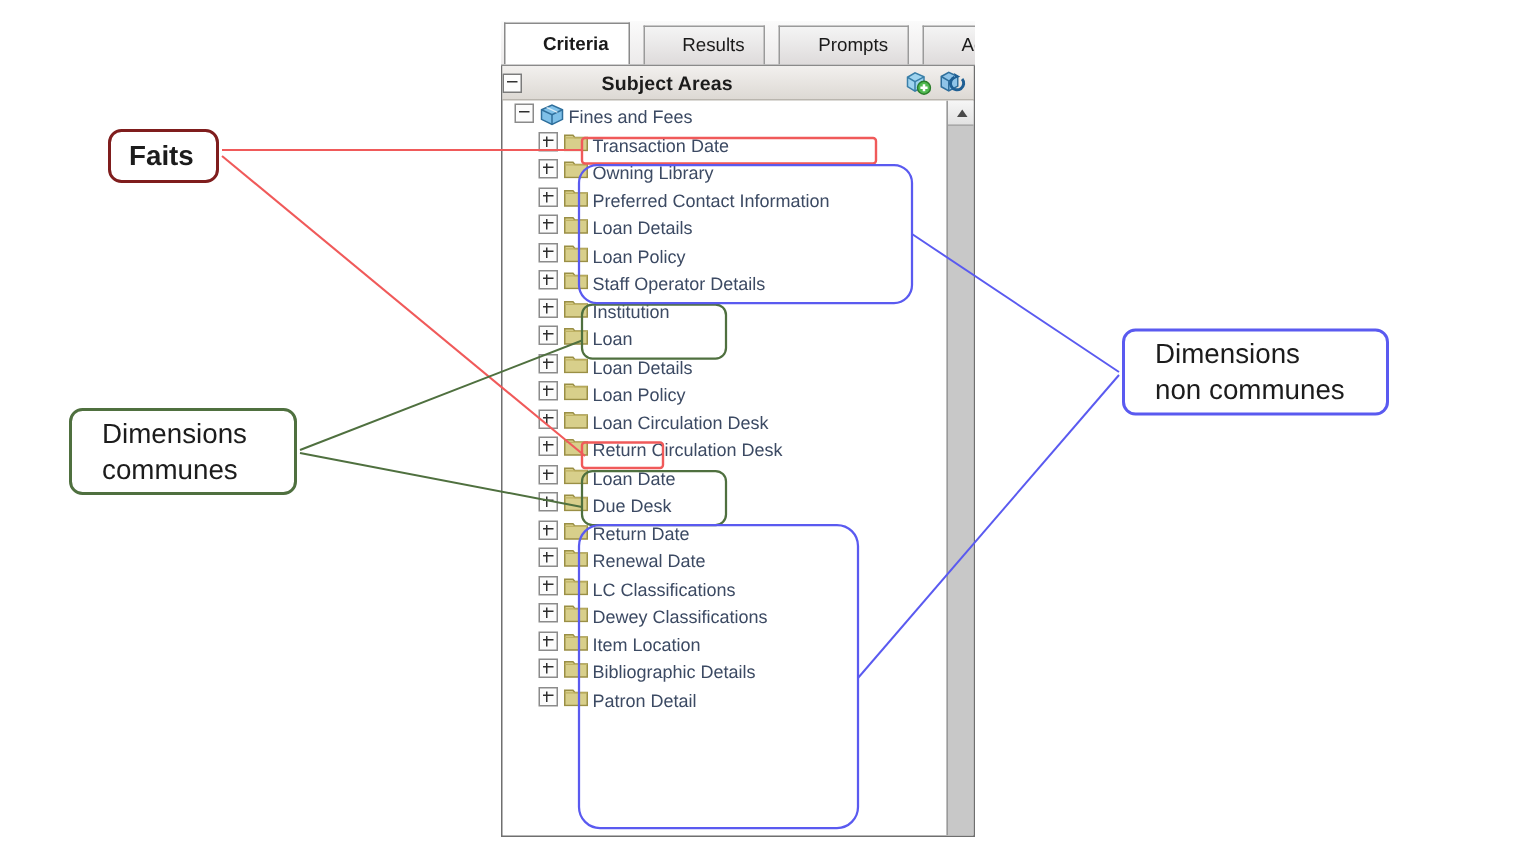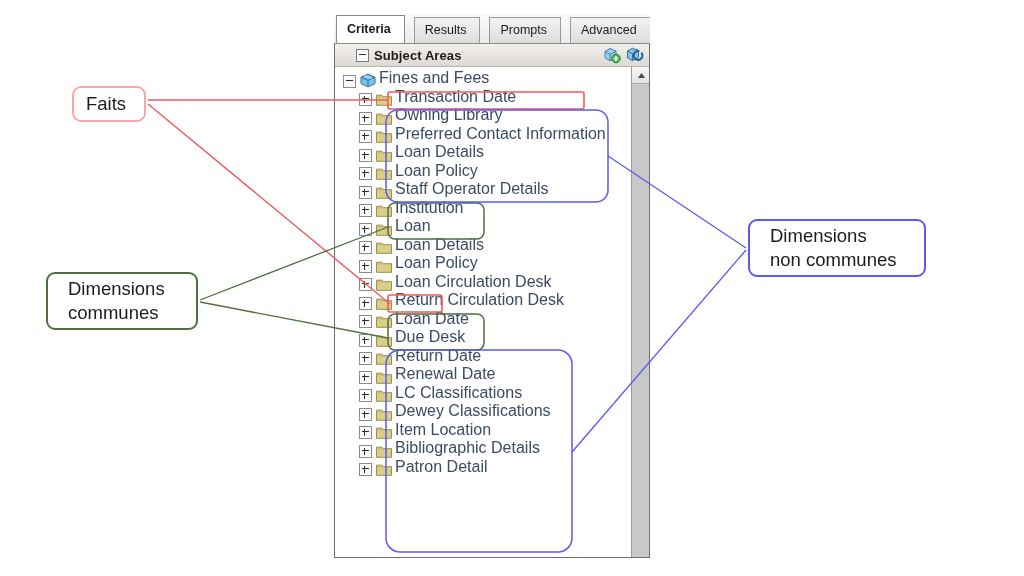--- a/index.html
+++ b/index.html
@@ -50,21 +50,21 @@
     display: flex;
     align-items: flex-end;
     padding-left: 2px;
     box-sizing: border-box;
     overflow: hidden;
   }
   .tab {
     position: relative;
     height: 26px;
     line-height: 25px;
-    padding: 0 13px 0 10px;
+    padding: 0 13px 0 25px;
     font-size: 12.5px;
     color: #1a1a1a;
     background: linear-gradient(#f4f4f4, #dedbdb);
     border: 1px solid #9a9a9a;
     border-bottom: none;
     margin-right: 9px;
     white-space: nowrap;
     box-sizing: border-box;
   }
   .tab::after {
@@ -95,22 +95,23 @@
     box-sizing: border-box;
   }
 
   .sa-header {
     position: relative;
     height: 23px;
     background: linear-gradient(#f2f0ee, #ddd9d4);
     border-bottom: 1px solid #b9b5ae;
     display: flex;
     align-items: center;
-    padding-left: 21px;
-    box-sizing: border-box;
+    padding-left: 0;
+    box-sizing: border-box;
+    gap: 48px;
   }
   .sa-toggle {
     width: 11px; height: 11px;
     border: 1px solid #7b7b7b;
     background: #fdfdfd;
     position: relative;
     margin-right: 5px;
     flex: 0 0 auto;
   }
   .sa-toggle::before {
@@ -145,23 +146,23 @@
     left: 0; top: 0;
     right: 18px;
     bottom: 0;
     padding-top: 2px;
     box-sizing: border-box;
   }
 
   .row {
     height: 18.5px;
     display: flex;
-    align-items: flex-end;
+    align-items: flex-start;
     white-space: nowrap;
-    font-size: 16px;
+    font-size: 12px;
     color: #3c4a63;
   }
   .row.sa-root { color: #3c4a63; }
   .row .lbl { line-height: 18.5px; }
 
   .exp {
     width: 11px; height: 11px;
     border: 1px solid #8b8b8b;
     background: #fcfcfc;
     position: relative;
@@ -216,21 +217,21 @@
     border-radius: 9px;
     display: flex;
     flex-direction: column;
     justify-content: center;
     padding: 4px 20px;
     font-size: 18.5px;
     color: #1c1c1c;
     line-height: 1.28;
     z-index: 60;
   }
-  .callout.red    { border: 2px solid #fca5a5; }
+  .callout.red    { border: 2px solid #7f1d1d; font-weight: bold; }
   .callout.green  { border: 2px solid #4f703f; }
   .callout.blue   { border: 2px solid #5a5af0; }
 
   #callout-faits       { left: 72px;  top: 86px;  width: 74px;  height: 36px; padding: 0 12px; justify-content:center; }
   #callout-communes    { left: 46px;  top: 272px; width: 152px; height: 58px; }
   #callout-noncommunes { left: 748px; top: 219px; width: 178px; height: 58px; }
 </style>
 </head>
 <body>
 

